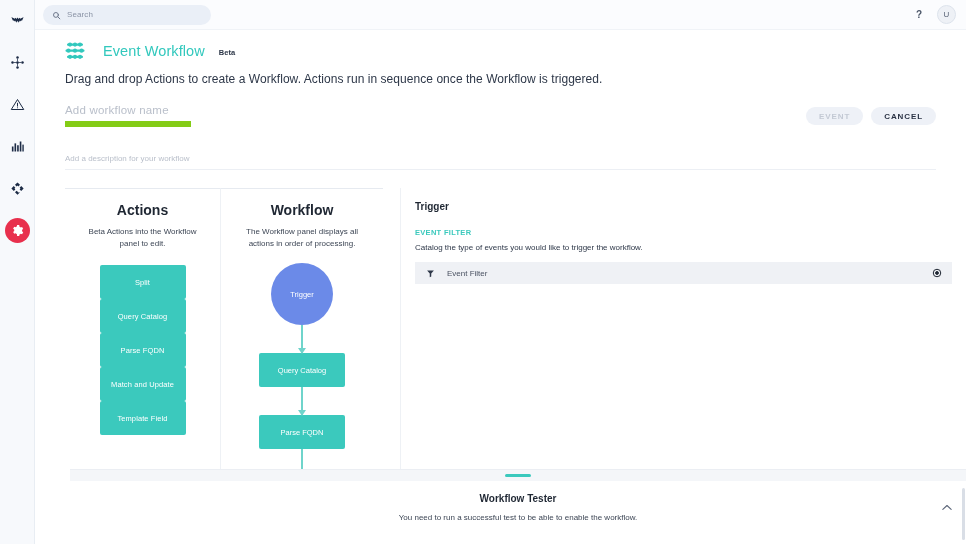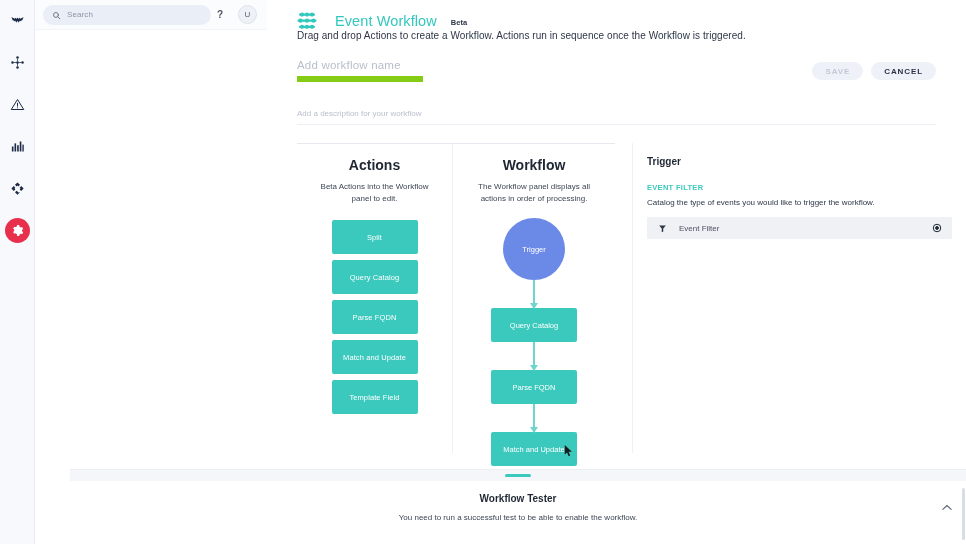--- a/index.html
+++ b/index.html
@@ -23,21 +23,21 @@
   .rail-item {
     width: 25px; height: 25px;
     display: flex; align-items: center; justify-content: center;
     border-radius: 50%;
     color: #1c2b45;
   }
   .rail-item.active { background: #e8304d; color: #ffffff; }
   .rail-item svg { display: block; }
 
   
-  .right { flex: 1 1 auto; display: flex; flex-direction: row; min-width: 0; position: relative; }
+  .right { flex: 1 1 auto; display: flex; flex-direction: column; min-width: 0; position: relative; }
 
   
   .topbar {
     height: 30px; flex: 0 0 30px;
     background: #fbfcfe;
     display: flex; align-items: center;
     padding: 0 10px 0 8px;
     border-bottom: 1px solid #f0f3f7;
   }
   .search {
@@ -65,21 +65,21 @@
   .content { flex: 1 1 auto; position: relative; overflow: hidden; background:#fff; }
 
   .page-head { padding: 12px 0 0 30px; }
   .title-row { display: flex; align-items: center; gap: 18px; }
   .wf-icon { width: 20px; height: 18px; display:block; }
   .page-title {
     font-size: 14.5px; color: #32c8bd; font-weight: 400; letter-spacing: .1px;
   }
   .beta-badge { font-size: 7.5px; font-weight: bold; color: #2d3748; margin-left: -4px; margin-top: 3px; }
   .page-sub {
-    margin-top: 0; font-size: 10px; color: #2d3748; letter-spacing: .05px;
+    margin-top: 12px; font-size: 12px; color: #2d3748; letter-spacing: .05px;
   }
 
   
   .name-row { display: flex; align-items: flex-end; padding: 0 30px 0 30px; margin-top: 18px; }
   .name-field {
     width: 126px; border: none; border-bottom: 6px solid #84cc16;
     padding-bottom: 5px; font-size: 11.5px; color: #b9bfca;
     font-family: "Liberation Sans", sans-serif; background: transparent; outline: none;
     letter-spacing: .2px;
   }
@@ -104,21 +104,21 @@
   
   .cols { display: flex; margin-top: 18px; padding-left: 30px; height: 310px; }
   .col { position: relative; }
   .col-actions { width: 155px; flex: 0 0 155px; border-top: 1px solid #e6eaf0; }
   .col-workflow { width: 163px; flex: 0 0 163px; border-top: 1px solid #e6eaf0; border-left: 1px solid #eef1f5; }
   .col-trigger { flex: 1 1 auto; border-left: 1px solid #eef1f5; margin-left: 17px; padding-left: 14px; }
 
   .col-title { text-align: center; font-size: 14px; font-weight: bold; color: #1f2733; margin-top: 13px; }
   .col-hint { text-align: center; font-size: 8px; color: #3d4655; margin-top: 8px; line-height: 1.45; padding: 0 16px; }
 
-  .action-list { margin-top: 16px; display: flex; flex-direction: column; align-items: center; gap: 6px; }
+  .action-list { margin-top: 16px; display: flex; flex-direction: column; align-items: center; }
   .action-chip {
     width: 86px; height: 34px; background: #3bc9bd; border-radius: 2px;
     display: flex; align-items: center; justify-content: center;
     color: #ffffff; font-size: 7.5px; letter-spacing: .1px; cursor: grab;
   }
 
   
   .graph { margin-top: 14px; display: flex; flex-direction: column; align-items: center; }
   .node-trigger {
     width: 62px; height: 62px; border-radius: 50%; background: #6b8ae8;
@@ -275,21 +275,21 @@
           </span>
           <span class="page-title">Event Workflow</span>
           <span class="beta-badge">Beta</span>
         </div>
         <div class="page-sub">Drag and drop Actions to create a Workflow. Actions run in sequence once the Workflow is triggered.</div>
       </div>
 
       <div class="name-row">
         <input class="name-field" type="text" placeholder="Add workflow name" style="">
         <div class="actions-right">
-          <button class="btn btn-save">SAVE</button>
+          <button class="btn btn-save">EVENT</button>
           <button class="btn btn-cancel">CANCEL</button>
         </div>
       </div>
 
       <div class="desc-row">
         <input class="desc-field" type="text" placeholder="Add a description for your workflow" style="">
       </div>
 
       <div class="cols">
 

